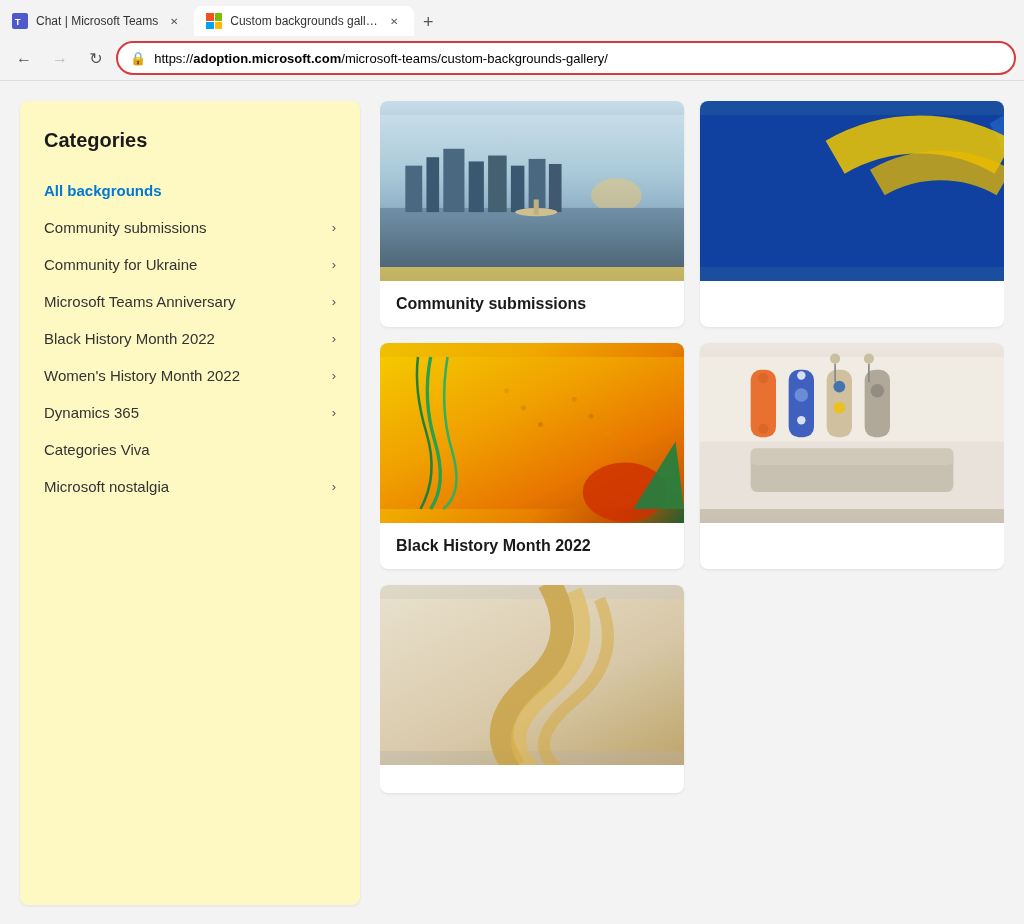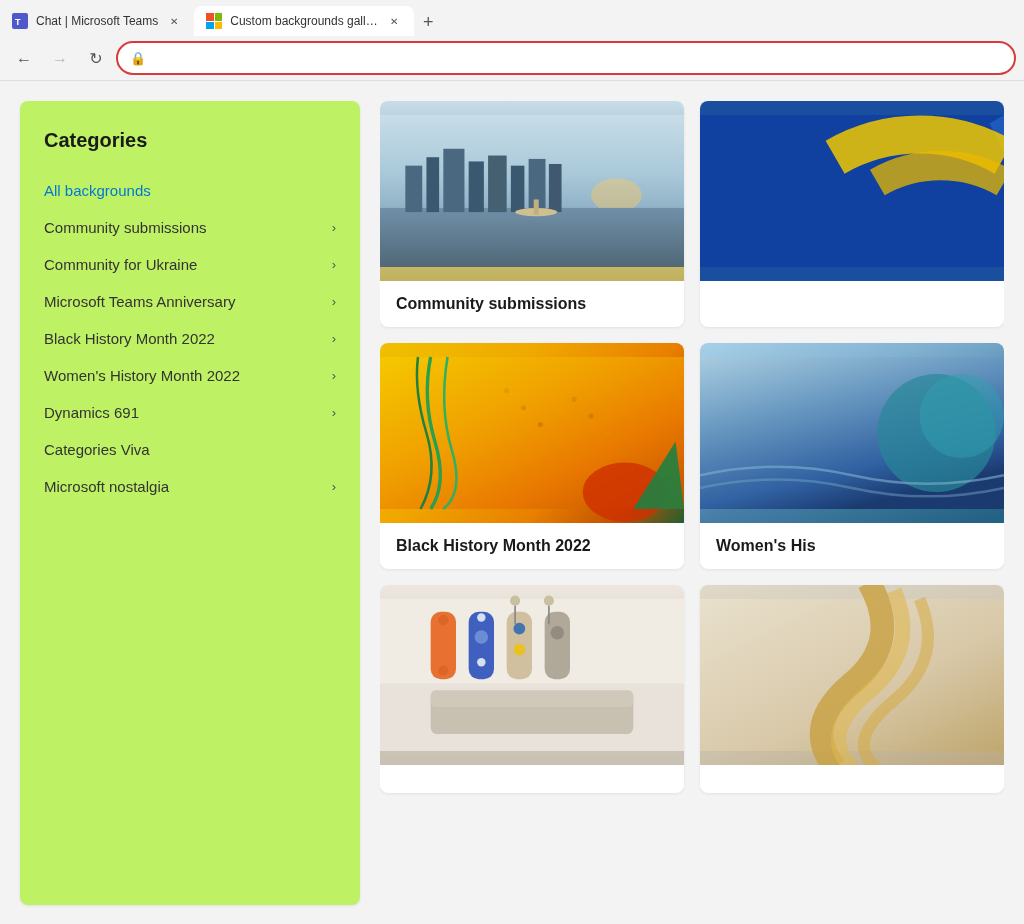--- a/index.html
+++ b/index.html
@@ -136,21 +136,21 @@
       background: #f3f3f3;
       padding: 20px 20px 20px 20px;
       display: flex;
       gap: 20px;
       height: calc(924px - 80px);
       overflow: hidden;
     }
 
     
     .sidebar {
-      background: #bef264;
+      background: #fef9c3;
       border-radius: 8px;
       padding: 28px 24px;
       width: 340px;
       flex-shrink: 0;
       box-shadow: 0 1px 3px rgba(0,0,0,0.08);
     }
 
     .sidebar-title {
       font-size: 20px;
       font-weight: 600;
@@ -164,21 +164,21 @@
       justify-content: space-between;
       padding: 10px 0;
       font-size: 15px;
       color: #333;
       cursor: pointer;
       border-bottom: none;
     }
 
     .sidebar-link.active {
       color: #0078d4;
-      font-weight: 400;
+      font-weight: 700;
     }
 
     .sidebar-link .chevron {
       color: #555;
       font-size: 13px;
     }
 
     .sidebar-link + .sidebar-link {
       border-top: none;
     }
@@ -321,20 +321,23 @@
     <div class="tab-new">+</div>
   </div>
 
   <div class="nav-bar">
     <button class="nav-btn">←</button>
     <button class="nav-btn disabled">→</button>
     <button class="nav-btn">↻</button>
 
     <div class="address-bar-container">
       <span class="lock-icon">🔒</span>
+      <span class="address-text">
+        https://<span class="bold">adoption.microsoft.com</span>/microsoft-teams/custom-backgrounds-gallery/
+      </span>
     </div>
   </div>
 </div>
 
 <div class="page-content">
 
   <div class="sidebar">
     <h2 class="sidebar-title">Categories</h2>
 
     <div class="sidebar-link active">
@@ -360,21 +363,21 @@
       <span>Black History Month 2022</span>
       <span class="chevron">›</span>
     </div>
 
     <div class="sidebar-link">
       <span>Women's History Month 2022</span>
       <span class="chevron">›</span>
     </div>
 
     <div class="sidebar-link">
-      <span>Dynamics 691</span>
+      <span>Dynamics 365</span>
       <span class="chevron">›</span>
     </div>
 
     <div class="sidebar-link">
       <span>Categories Viva</span>
 
     </div>
 
     <div class="sidebar-link">
       <span>Microsoft nostalgia</span>
@@ -464,42 +467,20 @@
             <circle cx="290" cy="110" r="3" fill="#d08000" opacity="0.6"></circle>
 
             <ellipse cx="290" cy="160" rx="50" ry="35" fill="#d03000" opacity="0.8"></ellipse>
 
             <polygon points="300,180 350,100 360,180" fill="#208040" opacity="0.9"></polygon>
           </svg>
         </div>
         <div class="card-label">Black History Month 2022</div>
       </div>
 
-      <div class="card">
-        <div class="womens-img">
-          <svg width="100%" height="180" viewBox="0 0 360 180" xmlns="http://www.w3.org/2000/svg">
-            <defs>
-              <linearGradient id="whGrad" x1="0" y1="0" x2="0.5" y2="1">
-                <stop offset="0%" stop-color="#a8cce0"></stop>
-                <stop offset="40%" stop-color="#6898c0"></stop>
-                <stop offset="80%" stop-color="#3060a0"></stop>
-                <stop offset="100%" stop-color="#1a3a70"></stop>
-              </linearGradient>
-            </defs>
-            <rect width="360" height="180" fill="url(#whGrad)"></rect>
-
-            <circle cx="280" cy="90" r="70" fill="#288898" opacity="0.7"></circle>
-            <circle cx="310" cy="70" r="50" fill="#30a0b0" opacity="0.5"></circle>
-
-            <path d="M 0 140 Q 90 120 180 140 Q 270 160 360 140" fill="none" stroke="#80b0d0" stroke-width="3" opacity="0.6"></path>
-            <path d="M 0 155 Q 90 135 180 155 Q 270 175 360 155" fill="none" stroke="#70a0c0" stroke-width="3" opacity="0.5"></path>
-          </svg>
-        </div>
-        <div class="card-label">Women's His</div>
-      </div>
 
       <div class="card">
         <div class="skateboard-img">
           <svg width="100%" height="180" viewBox="0 0 360 180" xmlns="http://www.w3.org/2000/svg">
             <rect width="360" height="180" fill="#e8e2da"></rect>
 
             <rect x="0" y="0" width="360" height="100" fill="#f0ece4"></rect>
 
             <rect x="60" y="15" width="30" height="80" rx="12" fill="#e87030"></rect>
             <circle cx="75" cy="25" r="6" fill="#d06020" opacity="0.6"></circle>

